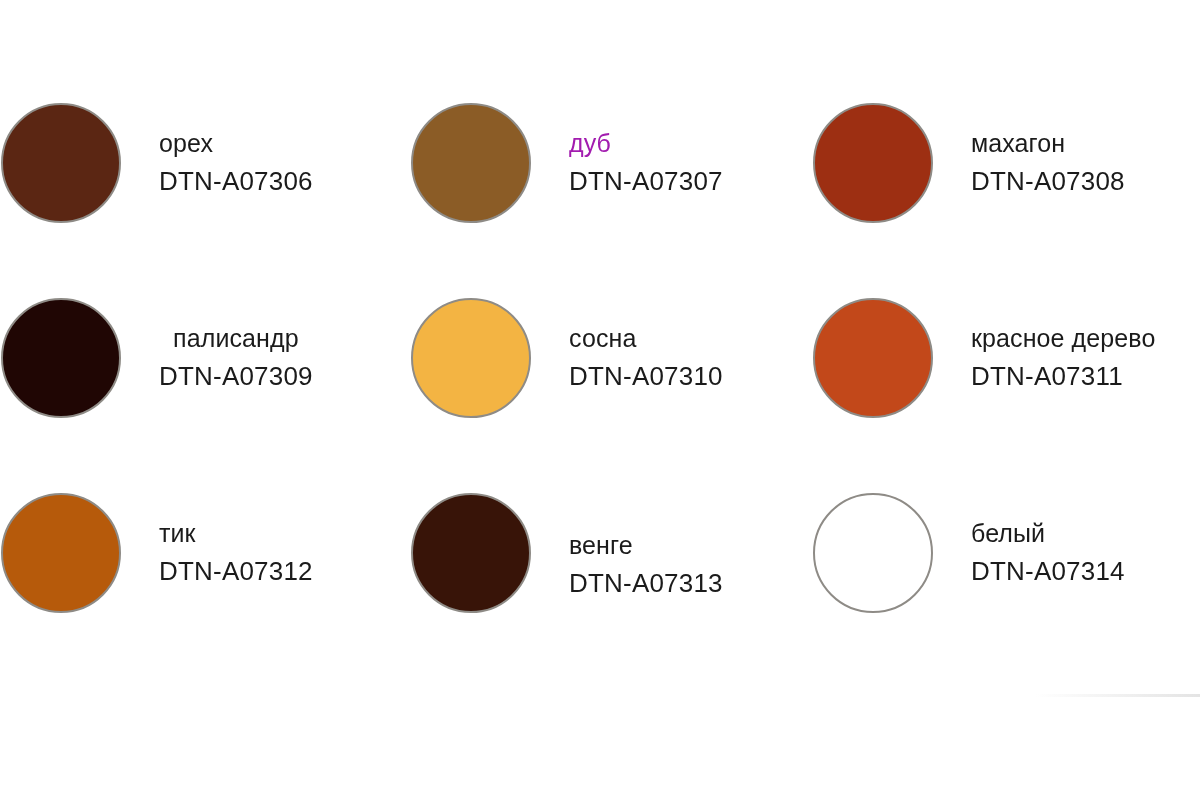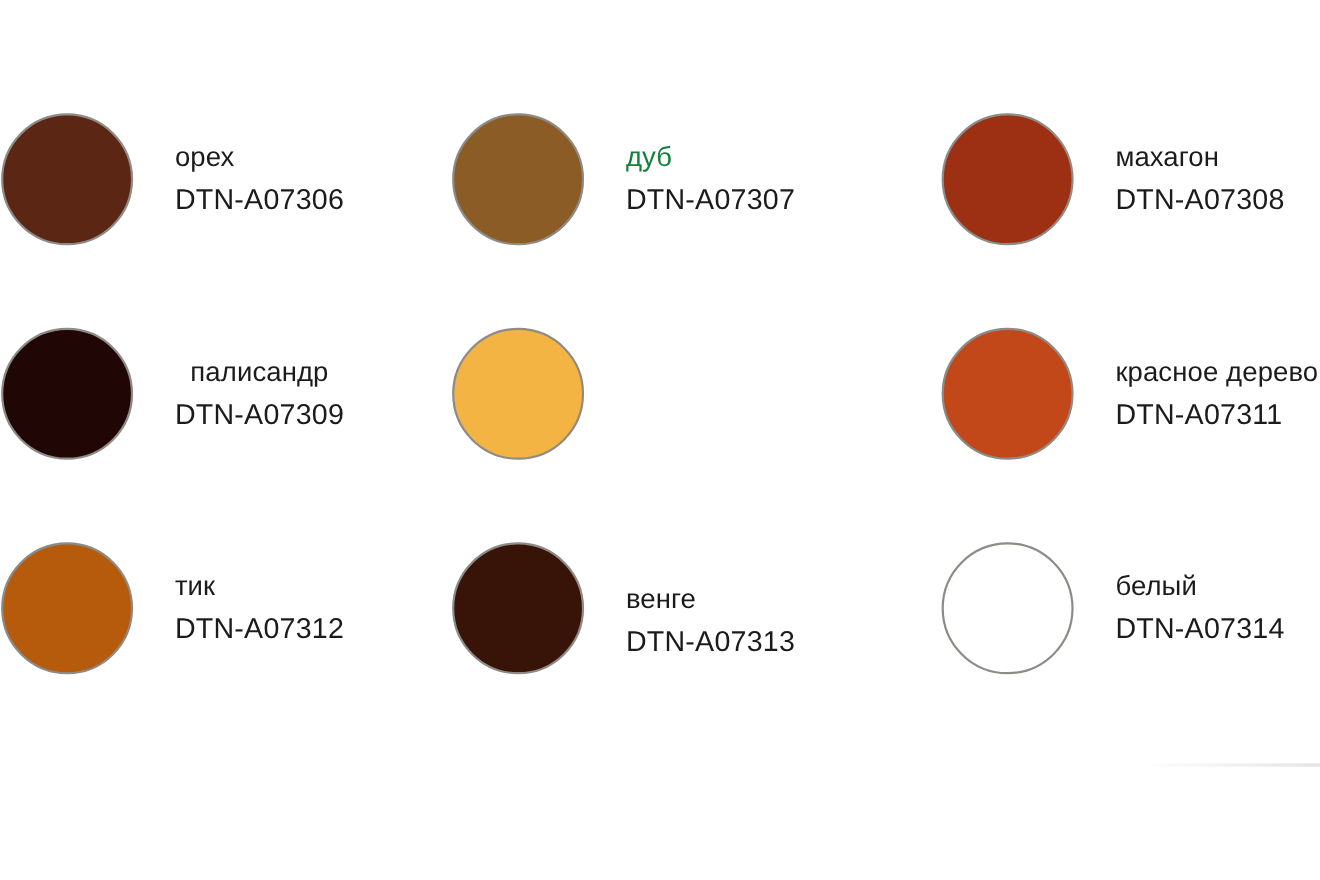--- a/index.html
+++ b/index.html
@@ -38,21 +38,21 @@
   .swatch {
     position: absolute;
     top: 0;
     height: 130px;
     display: flex;
     align-items: center;
   }
 
   .swatch.col-0 { left: 1px; }
   .swatch.col-1 { left: 411px; }
-  .swatch.col-2 { left: 856px; }
+  .swatch.col-2 { left: 813px; }
 
   .swatch-disc {
     width: 120px;
     height: 120px;
     border-radius: 50%;
     border: 2px solid #8e8b86;
     box-sizing: border-box;
     flex: 0 0 auto;
   }
 
@@ -97,21 +97,21 @@
     <div class="swatch col-0">
       <div class="swatch-disc" style="background-color: rgb(91, 38, 19); border-color: rgb(142, 139, 134);"></div>
       <div class="swatch-labels">
         <span class="swatch-name" style="color: rgb(27, 27, 27);">орех</span>
         <span class="swatch-code" style="color: rgb(27, 27, 27);">DTN-A07306</span>
       </div>
     </div>
     <div class="swatch col-1">
       <div class="swatch-disc" style="background-color: rgb(139, 92, 38); border-color: rgb(142, 139, 134);"></div>
       <div class="swatch-labels">
-        <span class="swatch-name" style="color: #15803d;">дуб</span>
+        <span class="swatch-name" style="color: #a21caf;">дуб</span>
         <span class="swatch-code" style="color: rgb(27, 27, 27);">DTN-A07307</span>
       </div>
     </div>
     <div class="swatch col-2">
       <div class="swatch-disc" style="background-color: rgb(157, 47, 18); border-color: rgb(142, 139, 134);"></div>
       <div class="swatch-labels">
         <span class="swatch-name" style="color: rgb(27, 27, 27);">махагон</span>
         <span class="swatch-code" style="color: rgb(27, 27, 27);">DTN-A07308</span>
       </div>
     </div>
@@ -120,20 +120,24 @@
   <div class="swatch-row row-1">
     <div class="swatch col-0">
       <div class="swatch-disc" style="background-color: rgb(32, 6, 4); border-color: rgb(142, 139, 134);"></div>
       <div class="swatch-labels">
         <span class="swatch-name" style="color: rgb(27, 27, 27); text-align: center;">палисандр</span>
         <span class="swatch-code" style="color: rgb(27, 27, 27);">DTN-A07309</span>
       </div>
     </div>
     <div class="swatch col-1">
       <div class="swatch-disc" style="background-color: rgb(243, 180, 67); border-color: rgb(142, 139, 134);"></div>
+      <div class="swatch-labels">
+        <span class="swatch-name" style="color: rgb(27, 27, 27);">сосна</span>
+        <span class="swatch-code" style="color: rgb(27, 27, 27);">DTN-A07310</span>
+      </div>
     </div>
     <div class="swatch col-2">
       <div class="swatch-disc" style="background-color: rgb(194, 72, 26); border-color: rgb(142, 139, 134);"></div>
       <div class="swatch-labels">
         <span class="swatch-name" style="color: rgb(27, 27, 27);">красное дерево</span>
         <span class="swatch-code" style="color: rgb(27, 27, 27);">DTN-A07311</span>
       </div>
     </div>
   </div>
 

